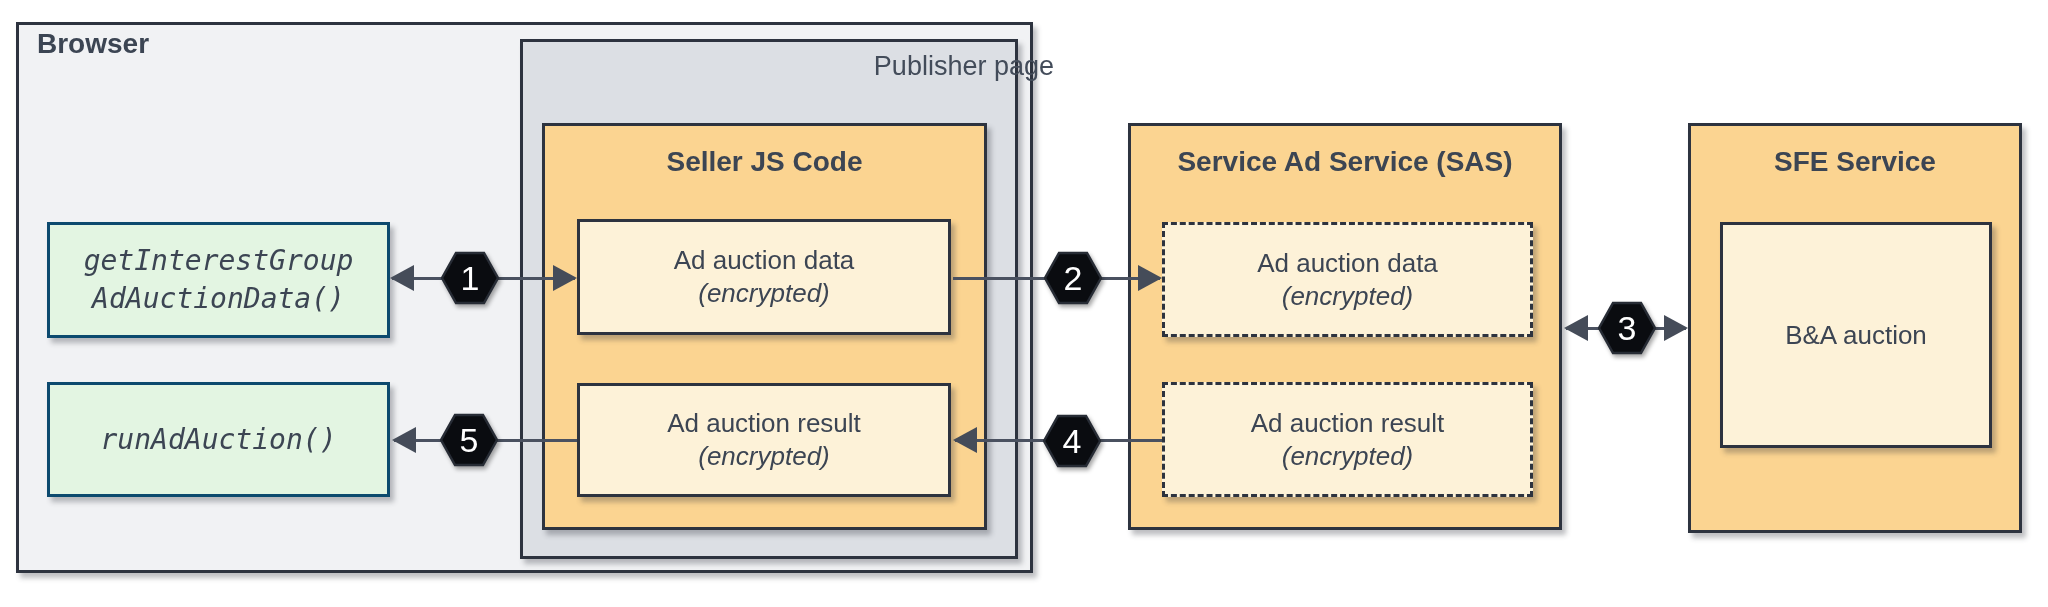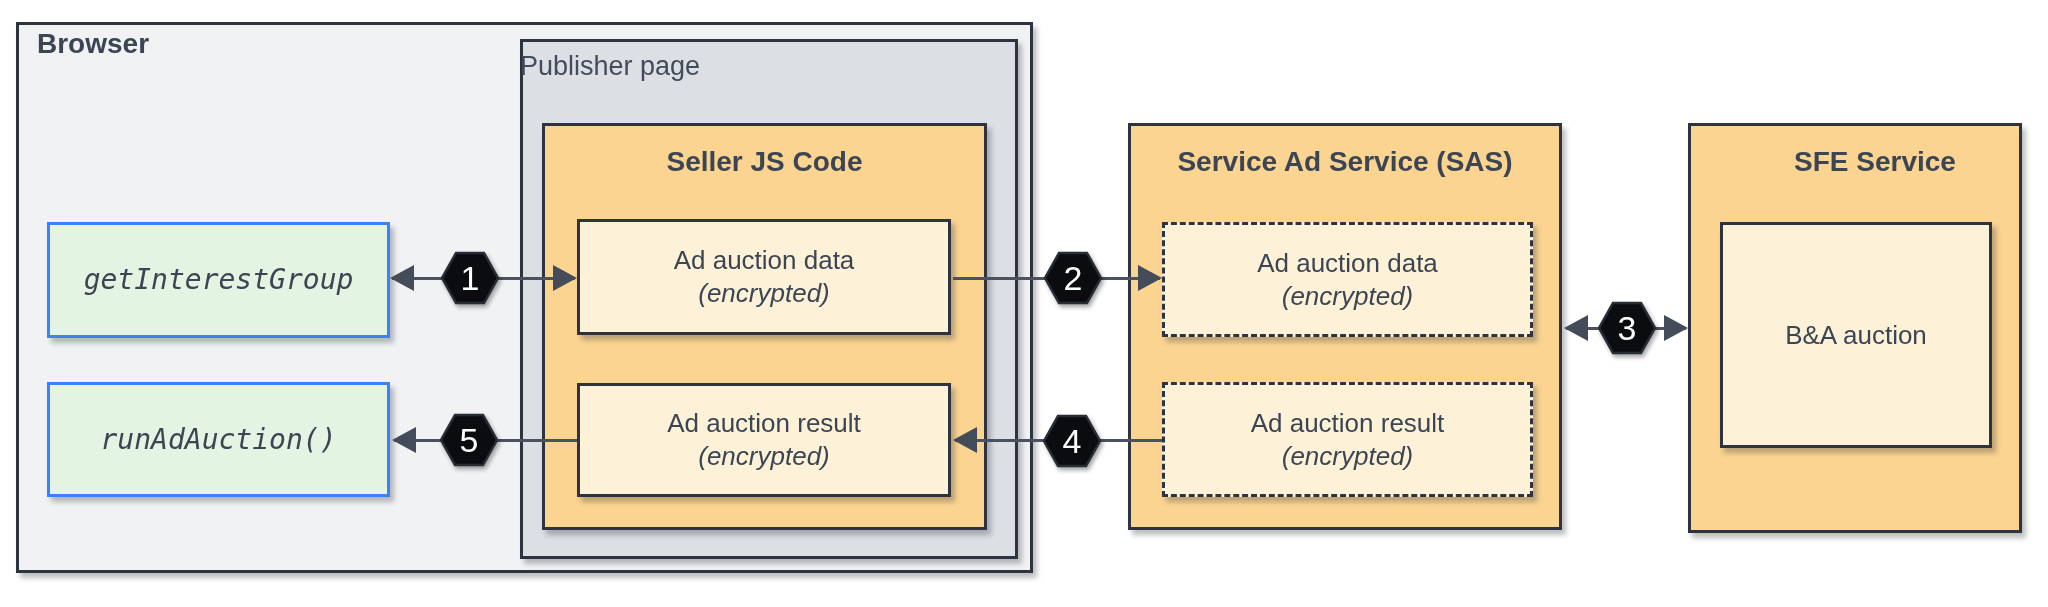--- a/index.html
+++ b/index.html
@@ -15,41 +15,41 @@
   .publisher { left:520px; top:39px;  width:498px;  height:520px; background:#dcdfe4; border:3px solid #2d333f; z-index:2; }
   .sellerjs  { left:542px; top:123px; width:445px;  height:407px; background:#fbd491; border:3px solid #2d333f; z-index:3; }
   .sas       { left:1128px;top:123px; width:434px;  height:407px; background:#fbd491; border:3px solid #2d333f; z-index:1; }
   .sfe       { left:1688px;top:123px; width:334px;  height:410px; background:#fbd491; border:3px solid #2d333f; z-index:1; }
 
   
   .leaf { display:flex; flex-direction:column; align-items:center; justify-content:center;
           text-align:center; font-size:26px; line-height:33px; color:#3c4553; }
   .cream  { background:#fdf2d8; border:3px solid #2d333f; }
   .dashed { background:#fdf2d8; border:3px dashed #2d333f; }
-  .green  { background:#e3f5e2; border:3px solid #3b82f6;
+  .green  { background:#e3f5e2; border:3px solid #0c4a6e;
             font-family:"DejaVu Sans Mono", monospace; font-style:italic; font-size:28px; line-height:38px; }
 
   .js-box1  { left:577px;  top:219px; width:374px; height:116px; z-index:4; }
   .js-box2  { left:577px;  top:383px; width:374px; height:114px; z-index:4; }
   .green1   { left:47px;   top:222px; width:343px; height:116px; z-index:2; }
   .green2   { left:47px;   top:382px; width:343px; height:115px; z-index:2; }
   .sas-box1 { left:1162px; top:222px; width:371px; height:115px; z-index:2; }
   .sas-box2 { left:1162px; top:382px; width:371px; height:115px; z-index:2; }
   .ba-box   { left:1720px; top:222px; width:272px; height:226px; z-index:2; }
 
   .enc { font-style:italic; }
 
   
   .label { position:absolute; z-index:5; }
   .browser-label   { left:37px; top:28px; font-size:28px; font-weight:bold; }
-  .publisher-label { left:520px; top:51px; width:498px; text-align:left; font-size:27px; color:#434c5a; }
+  .publisher-label { left:520px; top:51px; width:498px; text-align:right; font-size:27px; color:#434c5a;padding-left:36px; }
   .hdr { text-align:center; font-size:28px; font-weight:bold; }
   .sellerjs-label { left:542px;  top:146px; width:445px; }
   .sas-label      { left:1128px; top:146px; width:434px; }
-  .sfe-label      { left:1688px; top:146px; width:334px;margin-left:20px; }
+  .sfe-label      { left:1688px; top:146px; width:334px; }
 
   
   .line { position:absolute; height:3px; background:#4a5160; z-index:8; }
   .ah { position:absolute; width:0; height:0; z-index:9;
         border-top:13px solid transparent; border-bottom:13px solid transparent; }
   .ah-left  { border-right:24px solid #454c59; }
   .ah-right { border-left:24px solid #454c59; }
 
   
   .hex { position:absolute; width:58px; height:54px; z-index:10;
@@ -70,20 +70,21 @@
   <div class="box sfe shadow"></div>
 
   <div class="label browser-label">Browser</div>
   <div class="label publisher-label">Publisher page</div>
   <div class="label hdr sellerjs-label">Seller JS Code</div>
   <div class="label hdr sas-label">Service Ad Service (SAS)</div>
   <div class="label hdr sfe-label">SFE Service</div>
 
   <div class="box leaf green green1 shadow">
     <span>getInterestGroup</span>
+    <span>AdAuctionData()</span>
   </div>
   <div class="box leaf green green2 shadow">
     <span>runAdAuction()</span>
   </div>
 
   <div class="box leaf cream js-box1 shadow">
     <span>Ad auction data</span>
     <span class="enc">(encrypted)</span>
   </div>
   <div class="box leaf cream js-box2 shadow">

